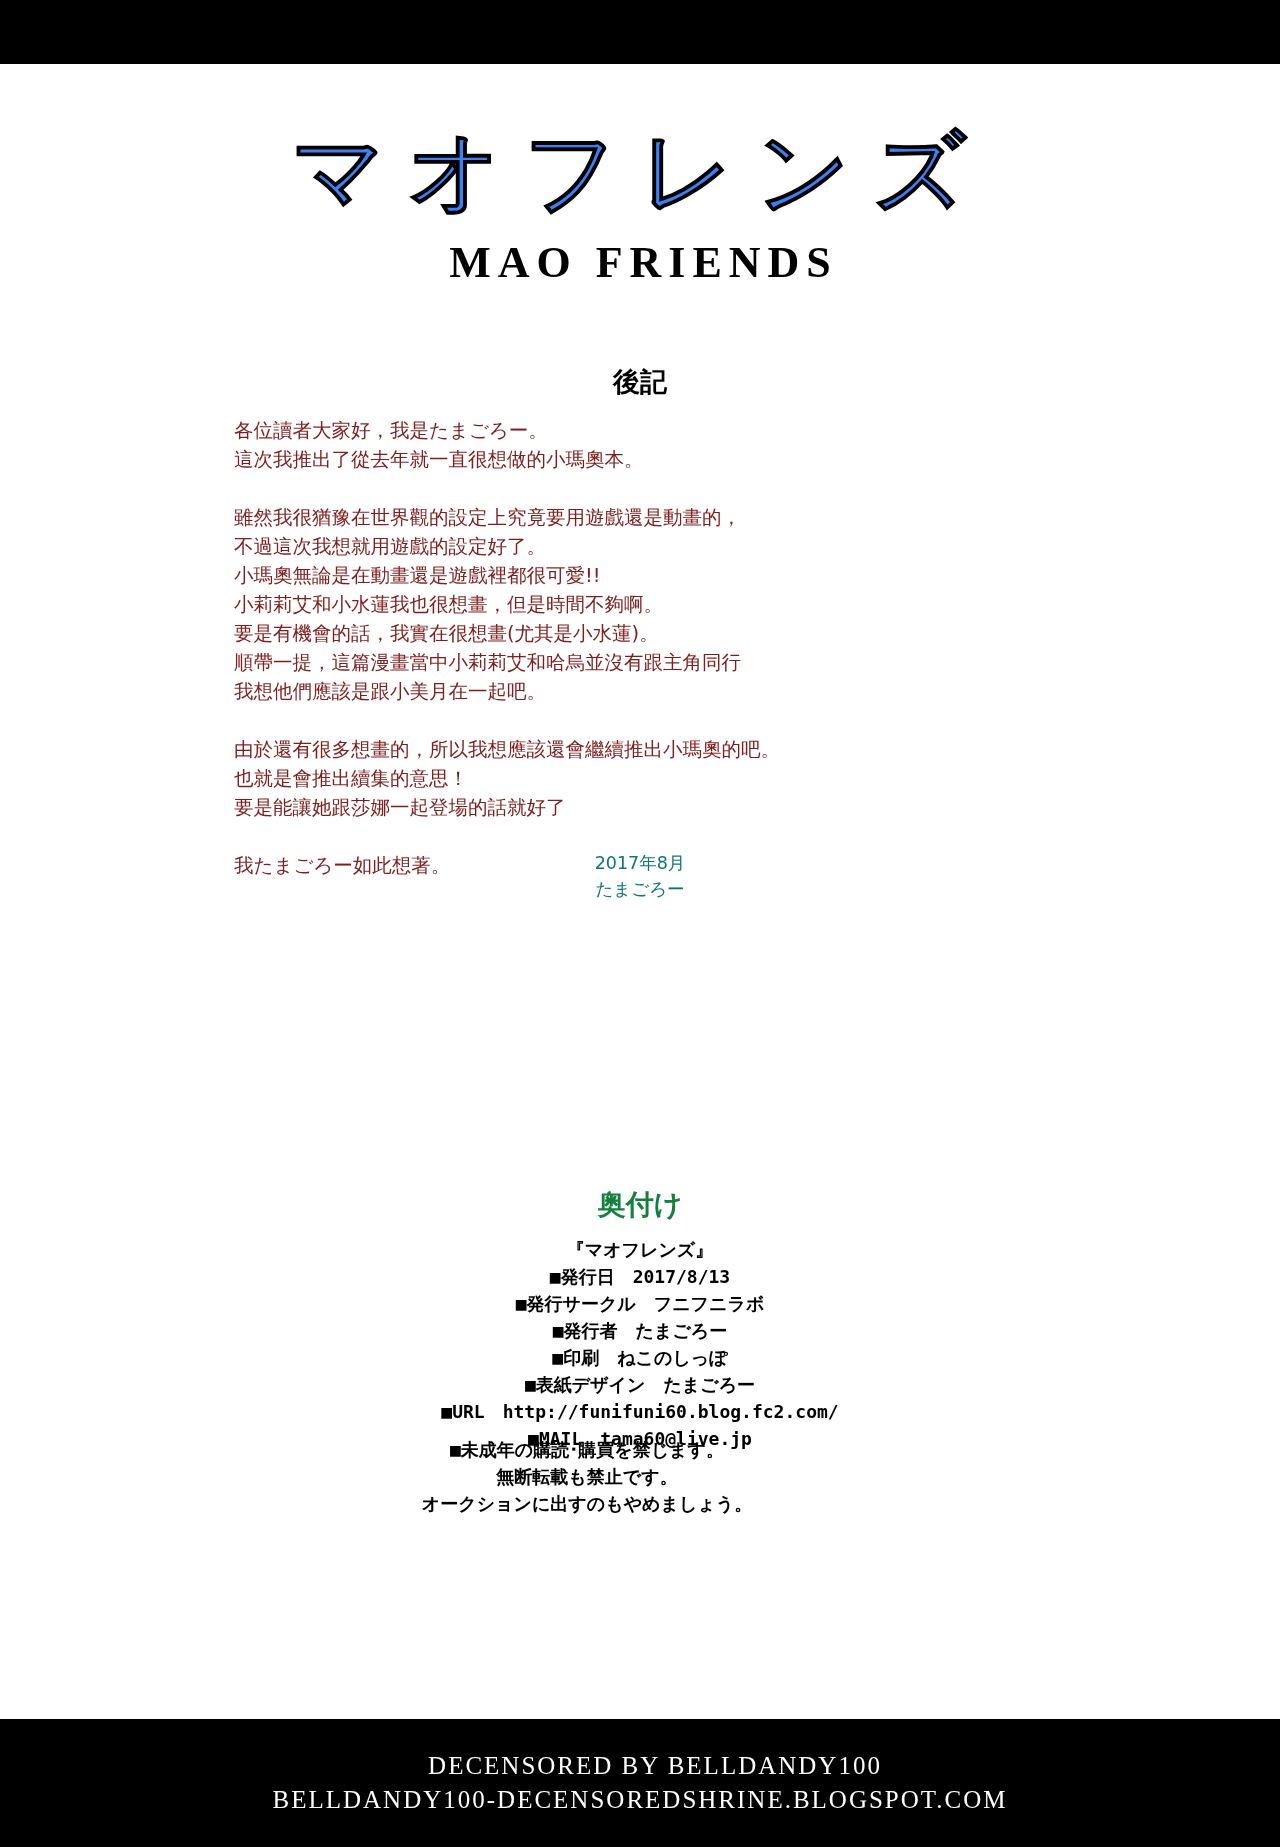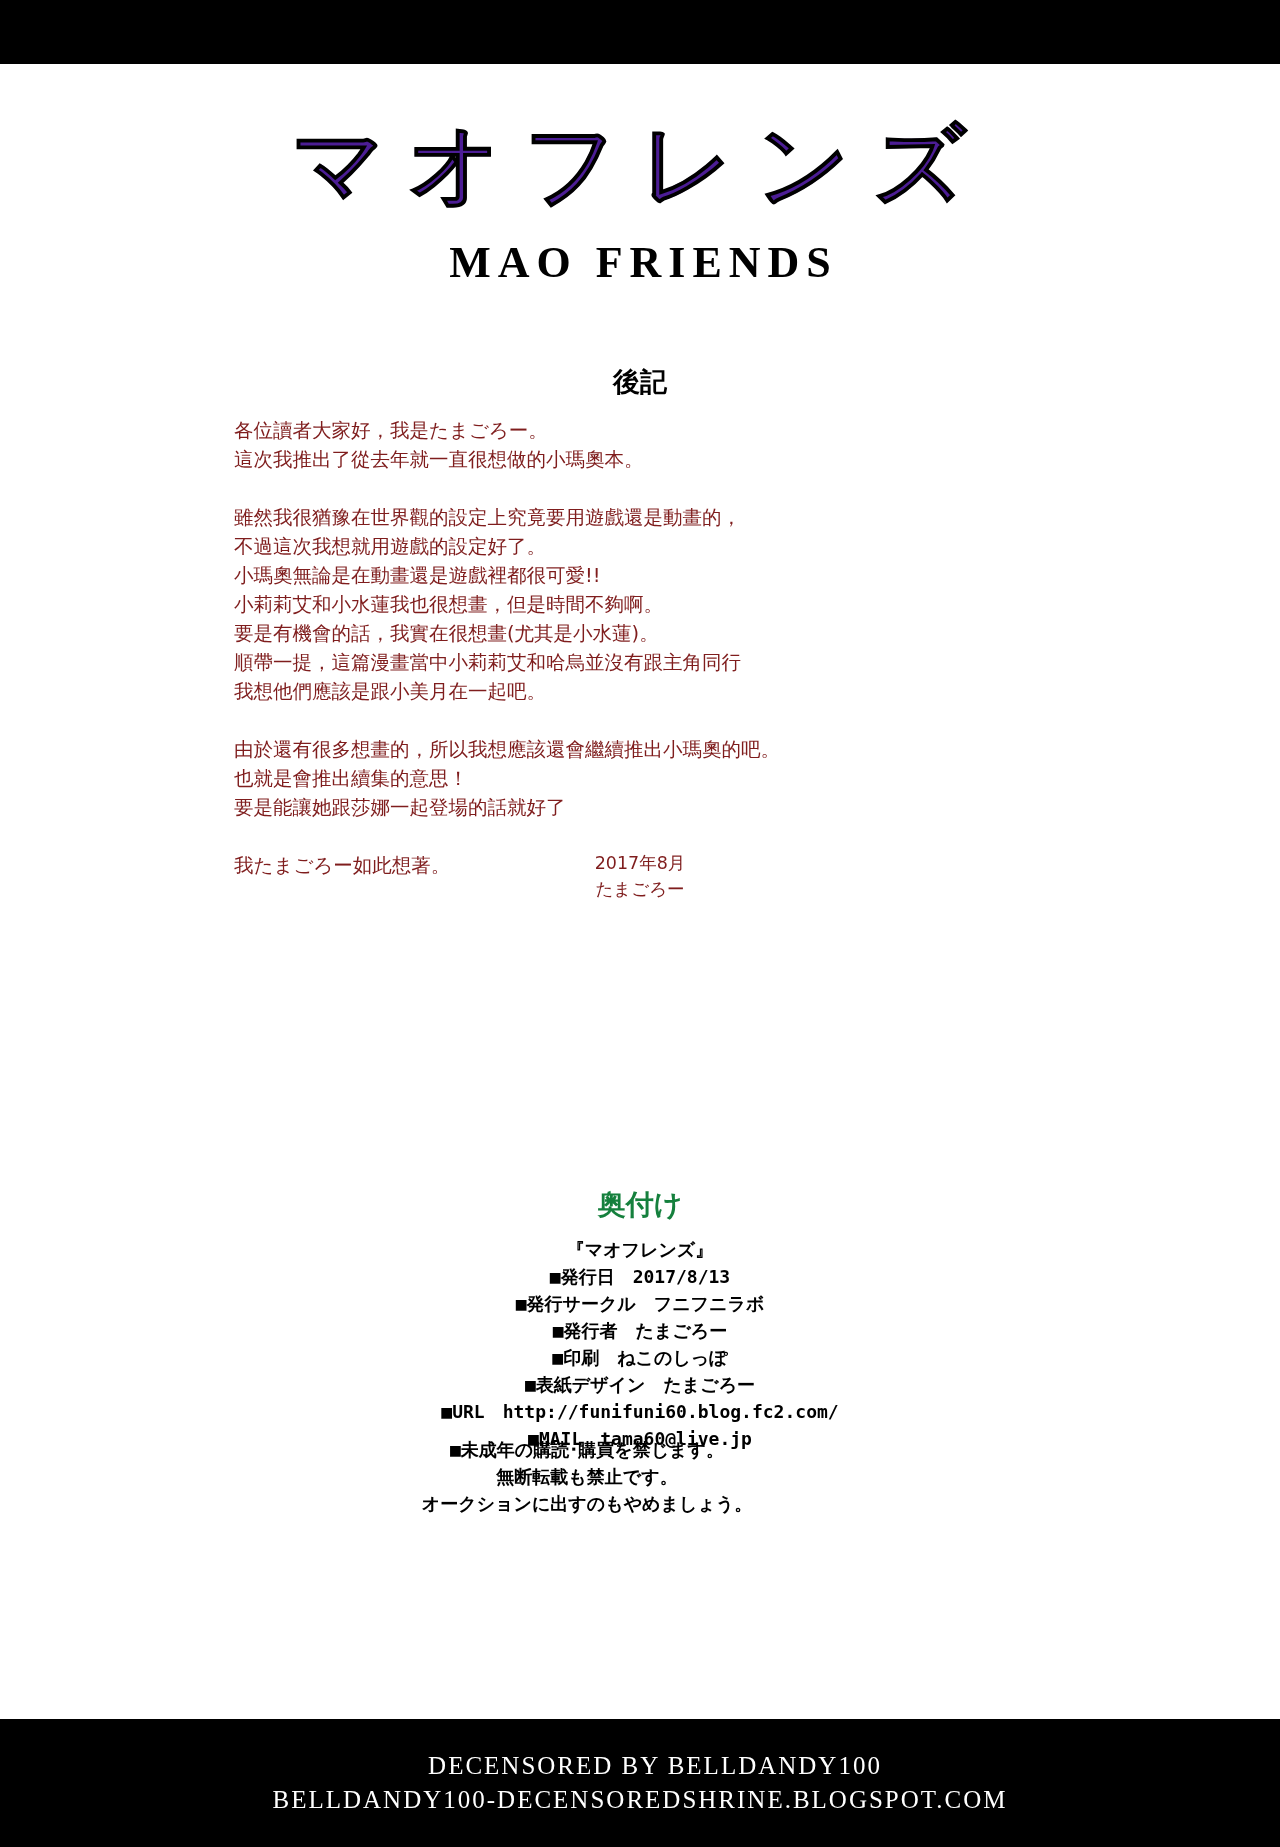--- a/index.html
+++ b/index.html
@@ -29,25 +29,25 @@
   }
   
   .title-block {
     position: absolute;
     left: 0;
     top: 60px;
     width: 1280px;
     text-align: center;
   }
   .title-kana {
-    font-family: Liberation Mono, monospace;
+    font-family: Liberation Serif, serif;
     font-size: 92px;
     font-weight: bold;
     letter-spacing: 22px;
-    color: #4c1d95;
+    color: #3b82f6;
     line-height: 1.05;
     -webkit-text-stroke: 1px #000;
   }
   .title-latin {
     font-family: "Liberation Serif", serif;
     font-size: 44px;
     font-weight: bold;
     letter-spacing: 7px;
     color: #000;
     margin-top: 16px;
@@ -78,21 +78,21 @@
   }
   .signature {
     position: absolute;
     left: 0;
     top: 786px;
     width: 1280px;
     text-align: center;
     font-family: "DejaVu Sans", sans-serif;
     font-size: 17.5px;
     line-height: 26px;
-    color: #7f1d1d;
+    color: #0f766e;
     white-space: pre-wrap;
     box-sizing: border-box;
   }
   
   .colophon-heading {
     position: absolute;
     left: 0;
     top: 1122px;
     width: 1280px;
     text-align: center;

